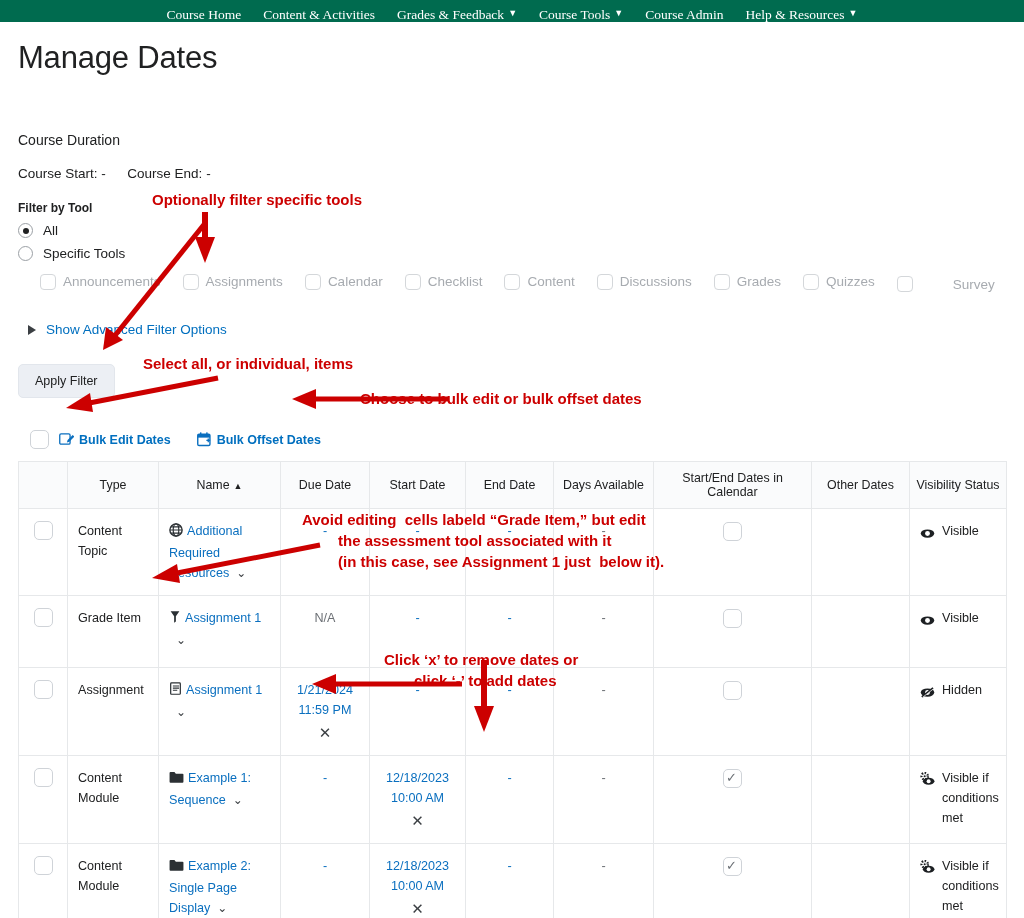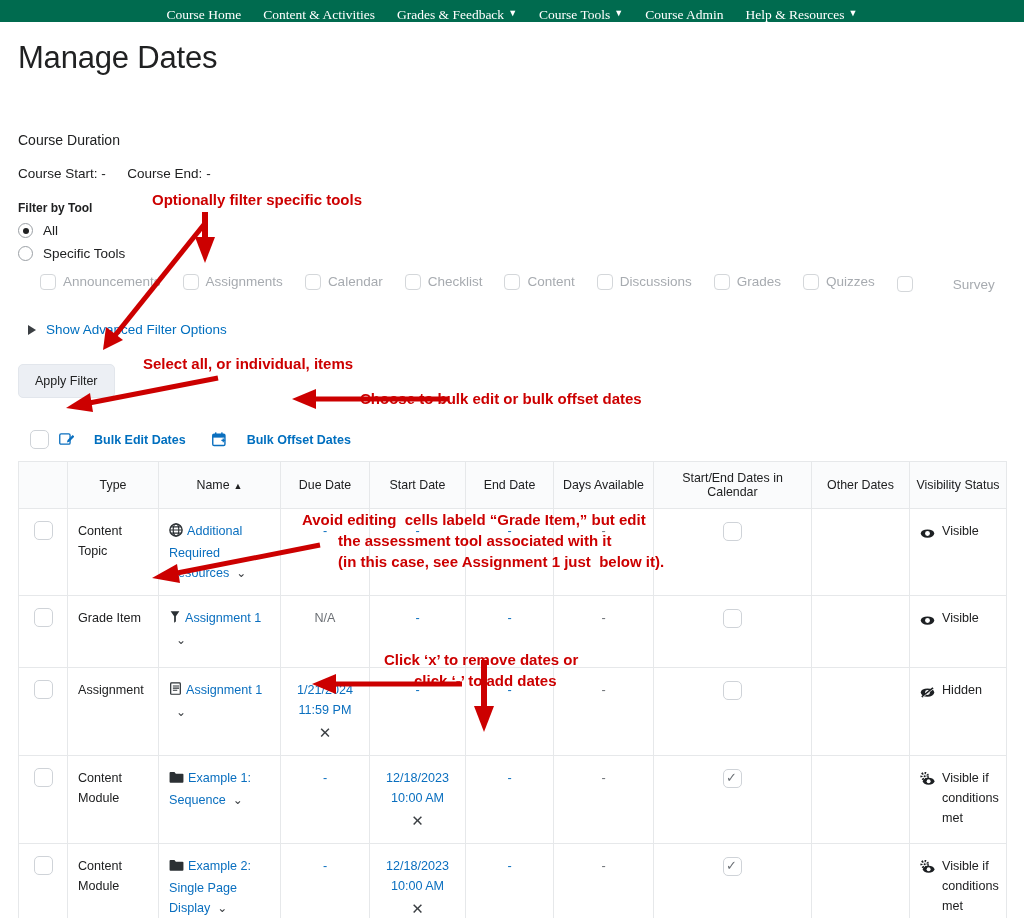--- a/index.html
+++ b/index.html
@@ -100,21 +100,21 @@
     color:#202122;
     cursor:pointer;
   }
 
   
   .bulk-row {
     display:flex; align-items:center; gap:10px;
     margin-top:32px; padding-left:12px;
     font-size:12.5px;
   }
-  .bulk-link { color:#006fbf; display:flex; align-items:center; gap:20px; font-weight:bold; cursor:pointer; white-space:nowrap; }
+  .bulk-link { color:#006fbf; display:flex; align-items:center; gap:5px; font-weight:bold; cursor:pointer; white-space:nowrap; }
   .bulk-row .cb { width:19px; height:19px; border-radius:5px; border-color:#cfd3d8; }
   .icn { width:15px; height:15px; flex:none; }
 
   
   table.dates {
     margin-top:12px;
     border-collapse:collapse;
     width:988px;
     table-layout:fixed;
     font-size:12.6px;

